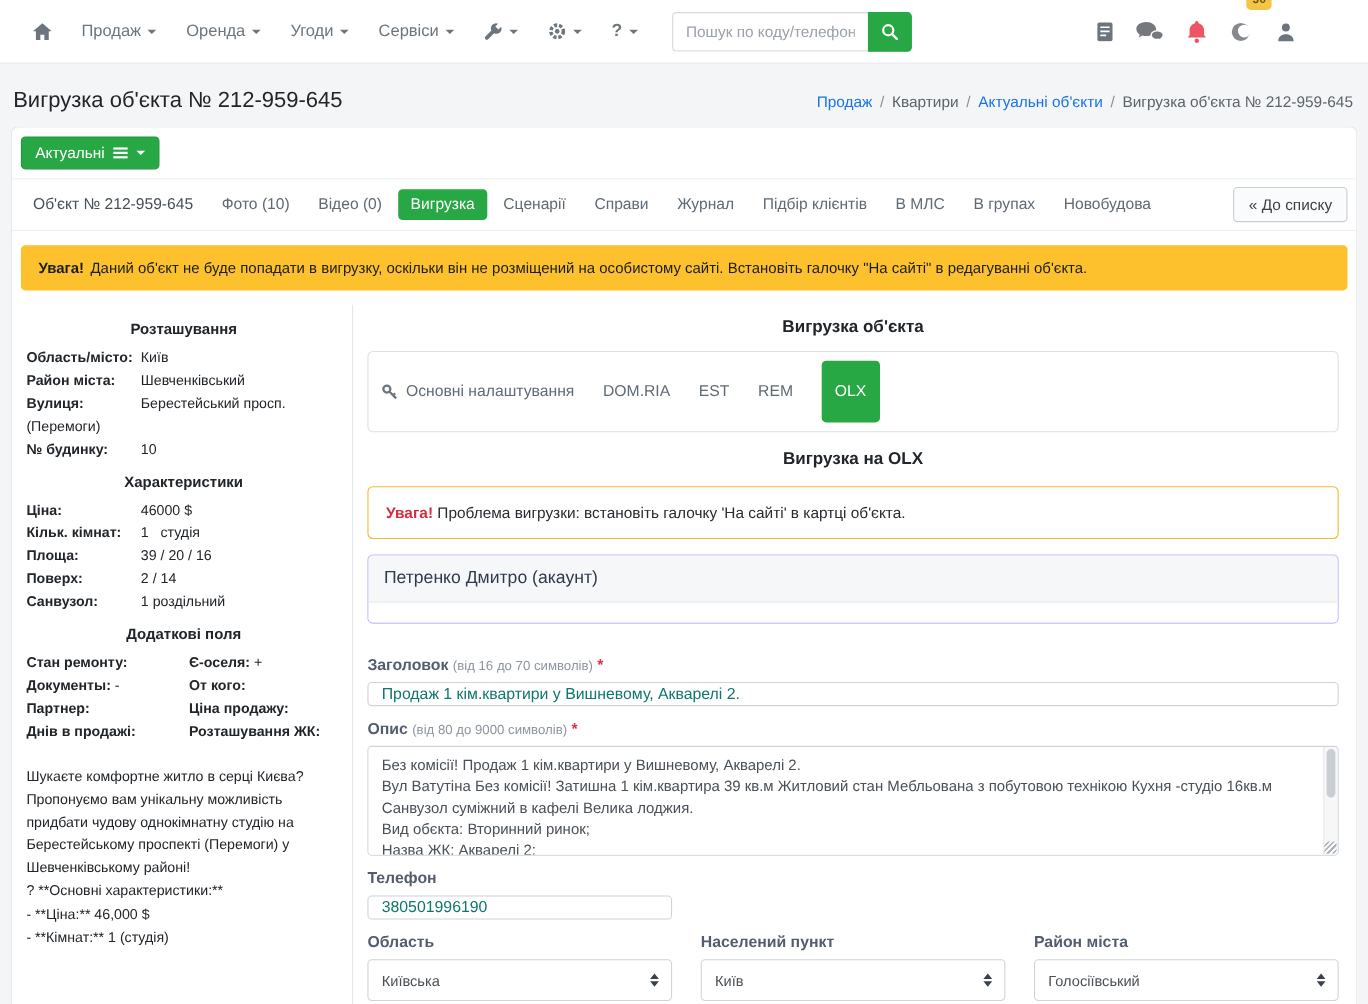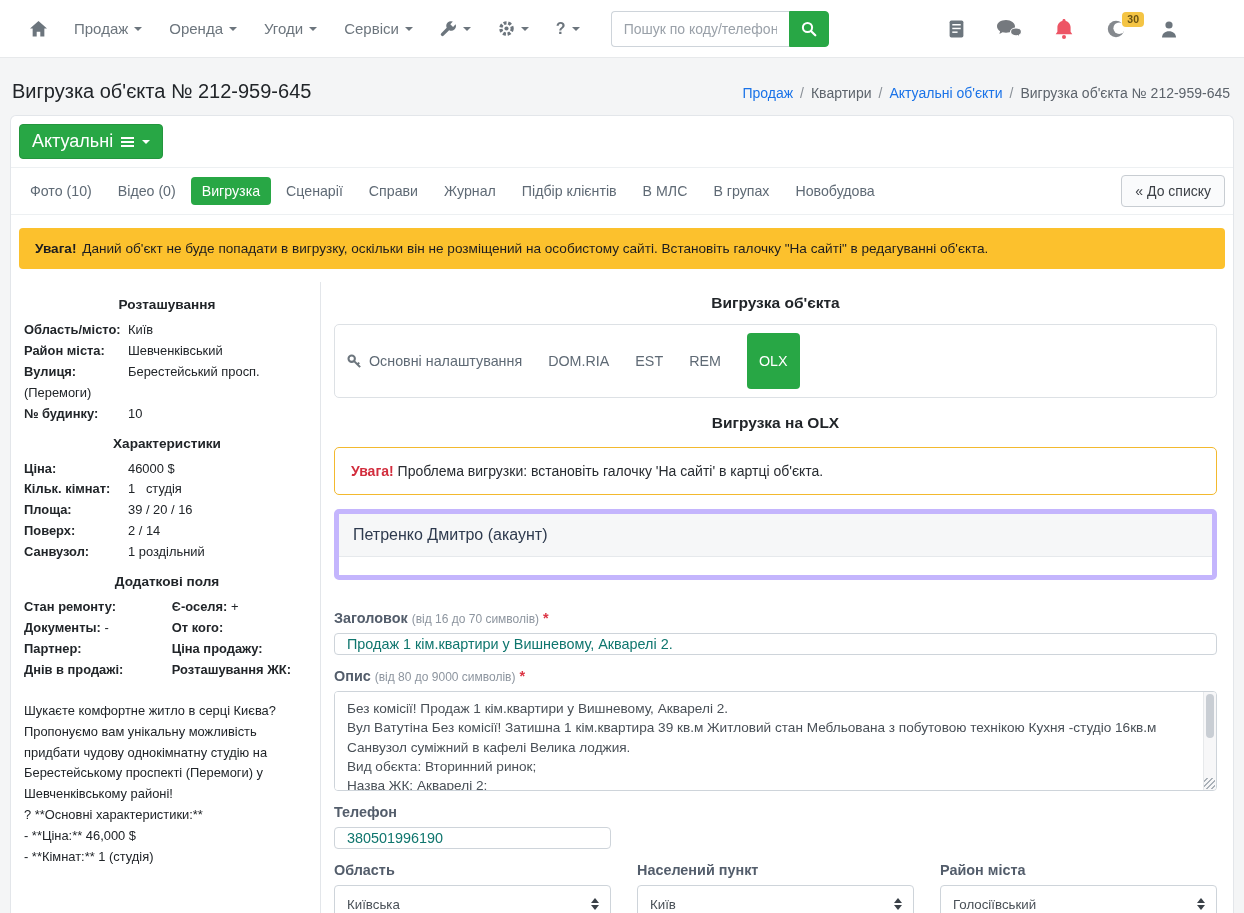--- a/index.html
+++ b/index.html
@@ -9,35 +9,35 @@
   
   .topnav { height:58px; background:#fff; border-bottom:1px solid #e7e9eb; display:flex; align-items:center; padding:0 18px 0 30px; position:relative; }
   .navitem { display:inline-flex; align-items:center; color:#6c757d; font-size:15px; margin-right:27px; cursor:pointer; text-decoration:none; white-space:nowrap; }
   .homewrap { margin-right:27px; display:flex; align-items:center; cursor:pointer; }
   .caret::after { content:""; display:inline-block; margin-left:6px; border-left:4px solid transparent; border-right:4px solid transparent; border-top:4px solid #6c757d; }
   .qmark { font-weight:bold; font-size:16px; }
   .searchwrap { display:flex; margin-left:4px; }
   .searchwrap input { width:178px; height:36px; border:1px solid #ced4da; border-right:none; border-radius:4px 0 0 4px; padding:0 12px; font-size:14px; color:#495057; outline:none; }
   .searchwrap input::placeholder { color:#9aa1a9; }
   .searchbtn { width:40px; height:36px; background:#28a745; border:1px solid #28a745; border-radius:0 4px 4px 0; display:flex; align-items:center; justify-content:center; cursor:pointer; }
-  .navicons { position:absolute; right:66px; top:0; height:58px; display:flex; align-items:center; gap:32px; }
+  .navicons { position:absolute; right:66px; top:0; height:58px; display:flex; gap:20px;font-family:Liberation Mono, monospace; }
   .nicon { display:flex; align-items:center; cursor:pointer; position:relative; }
   .badge { position:absolute; top:-6px; right:-16px; background:#f4c444; color:#6a5313; font-size:10.5px; font-weight:bold; border-radius:4px; padding:1px 5px; line-height:13px; }
 
   
   .pagehead { display:flex; justify-content:space-between; align-items:baseline; padding:22px 14px 12px 12px; }
   .pagehead h1 { font-size:20px; font-weight:400; color:#212529; }
   .breadcrumb { font-size:14px; color:#5c636b; }
   .breadcrumb .link { color:#1a73e8; text-decoration:none; cursor:pointer; }
   .breadcrumb .sep { margin:0 7px; color:#8a9097; }
 
   
   .card { margin:0 10px; background:#fff; border:1px solid #e3e6ea; border-bottom:none; border-radius:6px 6px 0 0; min-height:800px; }
   .toolbar { padding:8px; border-bottom:1px solid #edf0f2; }
-  .btn-green { display:inline-flex; align-items:center; gap:8px; background:#28a745; color:#fff; border:1px solid #24963e; border-radius:4px; font-size:18px; padding:6px 12px; cursor:pointer; font-family:inherit; }
+  .btn-green { display:inline-flex; align-items:center; gap:8px; background:#28a745; color:#fff; border:1px solid #24963e; border-radius:4px; font-size:14px; padding:6px 12px; cursor:pointer; font-family:inherit; }
   .bars { display:inline-flex; flex-direction:column; gap:2px; }
   .bars i { display:block; width:13px; height:2px; background:#fff; }
   .caret-down { display:inline-block; border-left:4px solid transparent; border-right:4px solid transparent; border-top:4px solid #fff; }
 
   .tabsrow { display:flex; align-items:center; padding:7px 8px; border-bottom:1px solid #edf0f2; }
   .tabs { display:flex; align-items:center; gap:4px; flex:1; }
   .tab { font-size:14.2px; color:#5f6a75; padding:6px 11px; border-radius:4px; cursor:pointer; white-space:nowrap; }
   .tab.first { color:#474f58; }
   .tab.active { background:#28a745; color:#fff; }
   .btn-back { background:#fafbfc; border:1px solid #c8cdd2; border-radius:4px; color:#3c4046; font-size:14px; padding:7px 13px; cursor:pointer; font-family:inherit; white-space:nowrap; }
@@ -58,21 +58,21 @@
   .bline { }
 
   .main { flex:1; padding:10px 16px 0 13px; }
   .main-title { text-align:center; font-weight:bold; font-size:15.5px; margin:2px 0 12px; }
   .tabbox { border:1px solid #dde1e5; border-radius:5px; padding:8px 12px; display:flex; align-items:center; gap:26px; }
   .ptab { font-size:14.3px; color:#5f6a75; cursor:pointer; display:inline-flex; align-items:center; gap:7px; padding:7px 0; white-space:nowrap; }
   .ptab.active { background:#28a745; color:#fff; padding:20px 12px; border-radius:4px; }
   .olx-title { text-align:center; font-weight:bold; font-size:15.5px; margin:16px 0 15px; }
   .warnbox { border:1px solid #f3b92e; border-radius:5px; padding:15px 16px; font-size:14px; color:#272b30; margin-bottom:14px; }
   .warnbox .red { color:#d22d3d; }
-  .accordion { border:5px solid #c4b5fd; border-radius:5px; overflow:hidden; margin-bottom:30px; }
+  .accordion { border:1px solid #c4b5fd; border-radius:5px; overflow:hidden; margin-bottom:30px; }
   .acc-head { background:#f6f7f8; padding:12px 14px; font-size:16px; color:#2e3a4e; border-bottom:1px solid #e6e9ec; cursor:pointer; }
   .acc-body { height:18px; background:#fff; }
 
   .fgroup { margin-bottom:13px; }
   .flabel { font-size:14.4px; color:#535d6b; margin-bottom:7px; }
   .flabel b { font-weight:bold; }
   .hint { font-size:12px; color:#8d959f; font-weight:normal; }
   .req { color:#dc3545; font-weight:bold; }
   .finput { width:100%; height:22px; border:1px solid #ced4da; border-radius:4px; padding:0 12px; font-size:14.4px; color:#0f766e; font-family:inherit; outline:none; background:#fff; }
 
@@ -183,20 +183,21 @@
           <i></i>
           <i></i>
           <i></i>
         </span>
       <span class="caret-down"></span>
     </button>
   </div>
 
   <div class="tabsrow">
     <div class="tabs">
+      <span class="tab first">Об'єкт № 212-959-645</span>
       <span class="tab">Фото (10)</span>
       <span class="tab">Відео (0)</span>
       <span class="tab active">Вигрузка</span>
       <span class="tab">Сценарії</span>
       <span class="tab">Справи</span>
       <span class="tab">Журнал</span>
       <span class="tab">Підбір клієнтів</span>
       <span class="tab">В МЛС</span>
       <span class="tab">В групах</span>
       <span class="tab">Новобудова</span>

